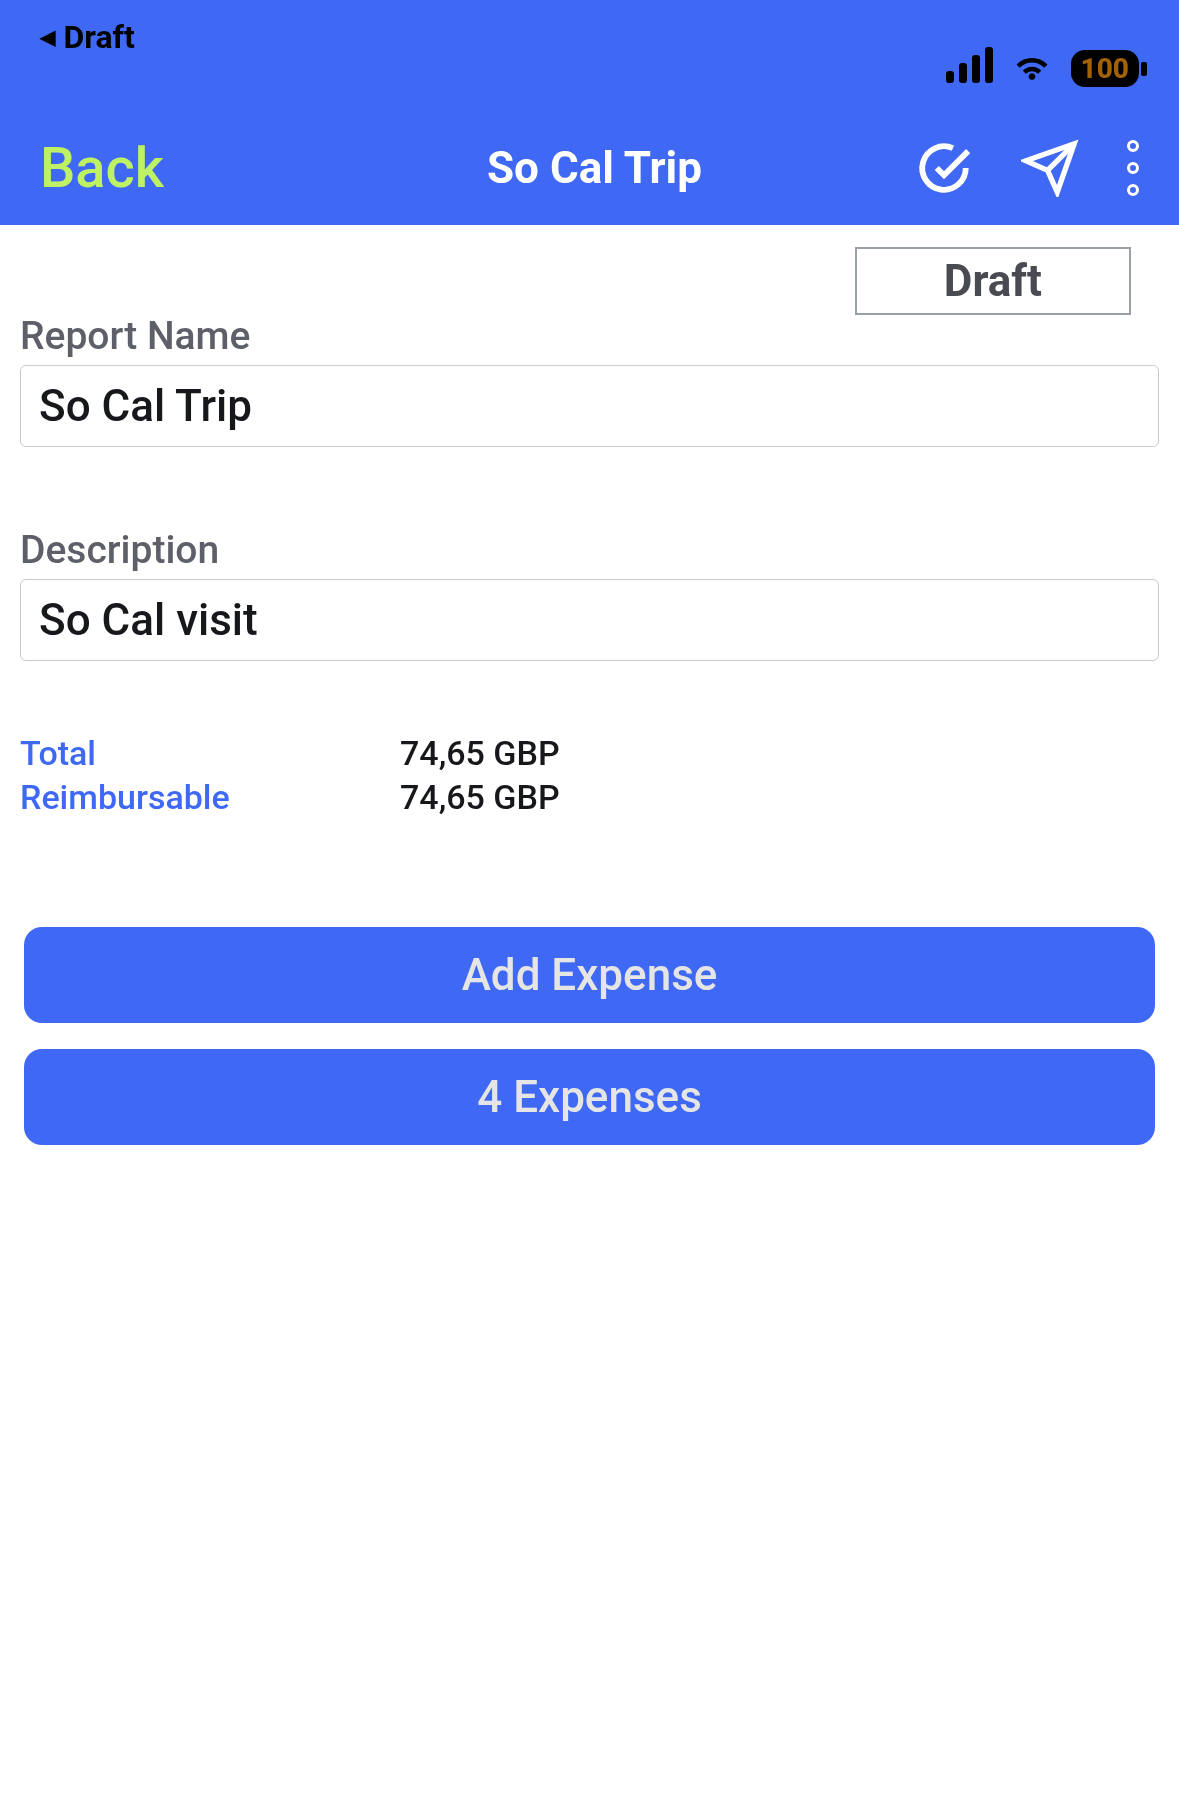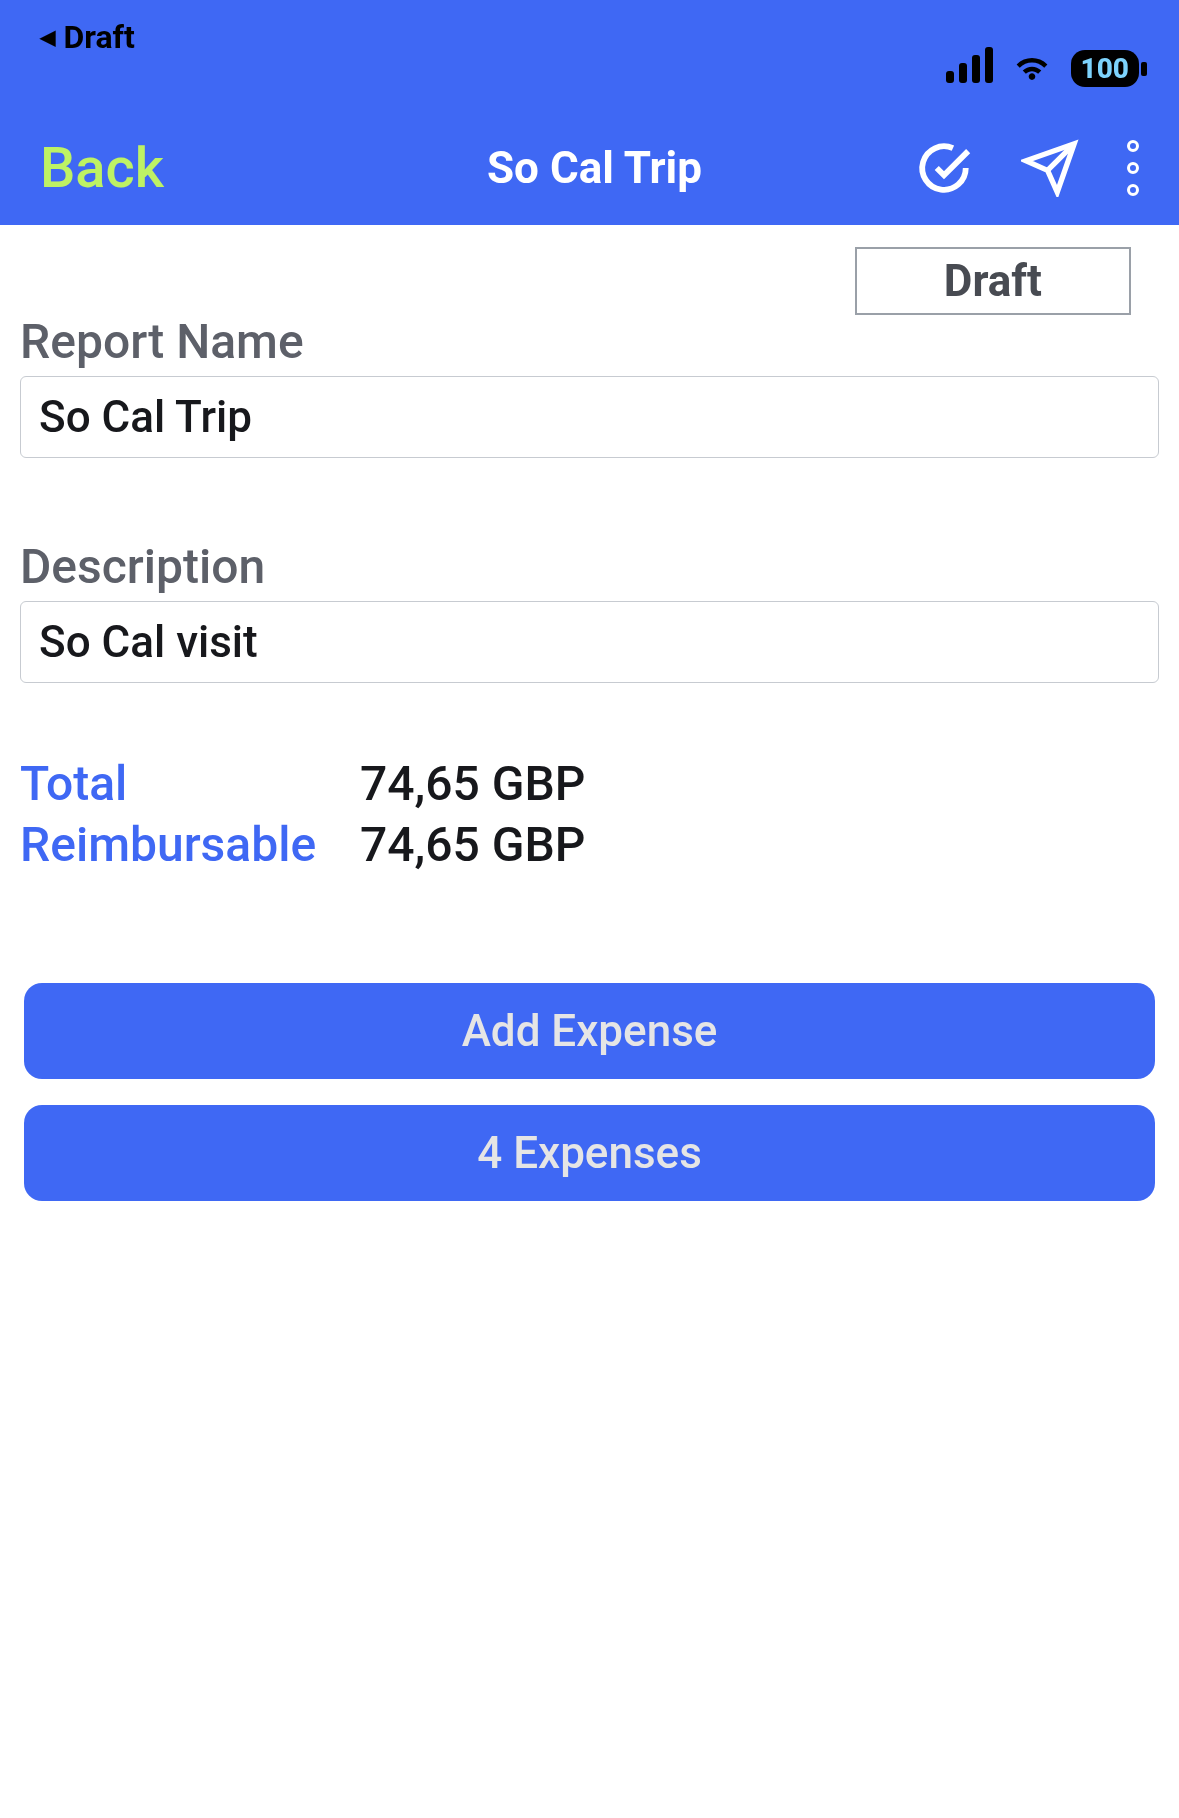--- a/index.html
+++ b/index.html
@@ -67,21 +67,21 @@
       background: #000;
       border-radius: 3px;
     }
     .signal-bars span:nth-child(1){height:12px;}
     .signal-bars span:nth-child(2){height:20px;}
     .signal-bars span:nth-child(3){height:28px;}
     .signal-bars span:nth-child(4){height:36px;}
     .wifi-svg { width: 42px; height: 42px; }
     .battery {
       background: #000;
-      color: #7dd3fc;
+      color: #a16207;
       border-radius: 14px;
       padding: 2px 10px;
       font-size: 28px;
       font-weight: 800;
       position: relative;
       margin-top: 8px;
     }
     .battery::after {
       content: "";
       position: absolute;
@@ -148,21 +148,21 @@
     }
     .status-badge {
       border: 2px solid #9aa0a8;
       color: #484b52;
       font-size: 44px;
       font-weight: 700;
       padding: 6px 87px;
       background:#fff;
     }
     .field-label {
-      font-size: 48px;
+      font-size: 39px;
       color: #5d6069;
       font-weight: 500;
       margin-top: 30px;
     }
     .text-input {
       width: 100%;
       border: 1.5px solid #c7cbd1;
       border-radius: 6px;
       font-size: 44px;
       font-weight: 500;
@@ -171,23 +171,24 @@
       margin-top: 6px;
       background:#fff;
     }
     .spacer { height: 50px; }
 
     .summary {
       margin-top: 72px;
     }
     .summary-row {
       display:flex;
-      font-size: 48px;
+      font-size: 34px;
       font-weight: 500;
       margin-bottom: 4px;
+      gap: 40px;
     }
     .summary-label {
       color: #3f68f4;
       width: 340px;
     }
     .summary-value {
       color: #17181c;
     }
 
     .buttons {

